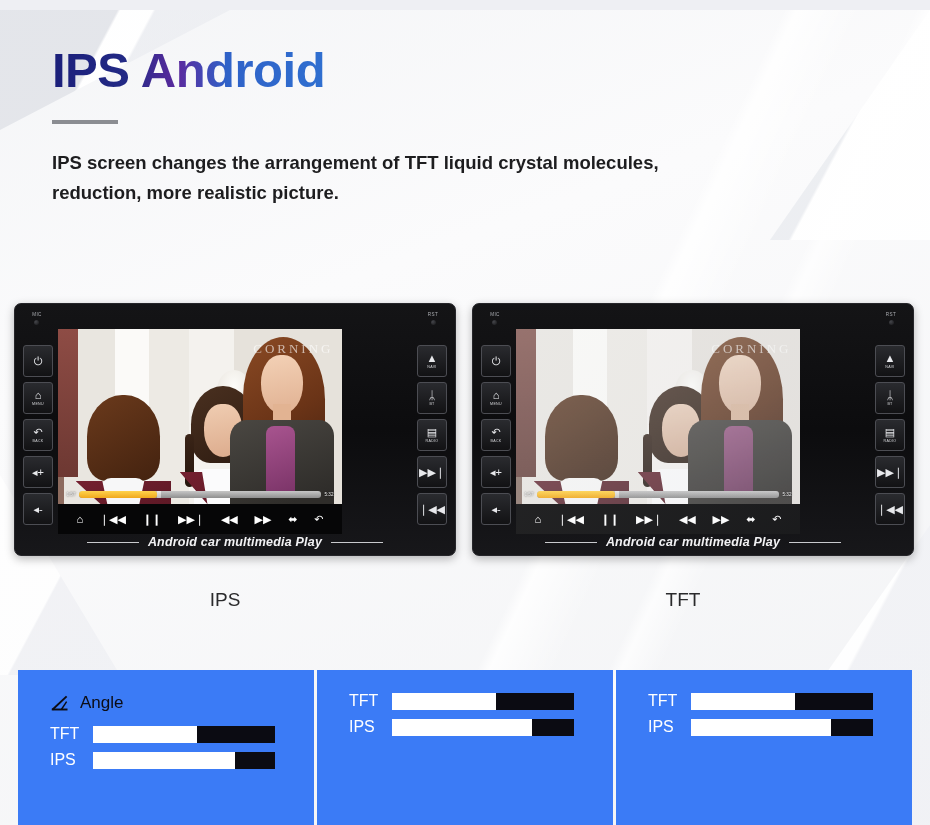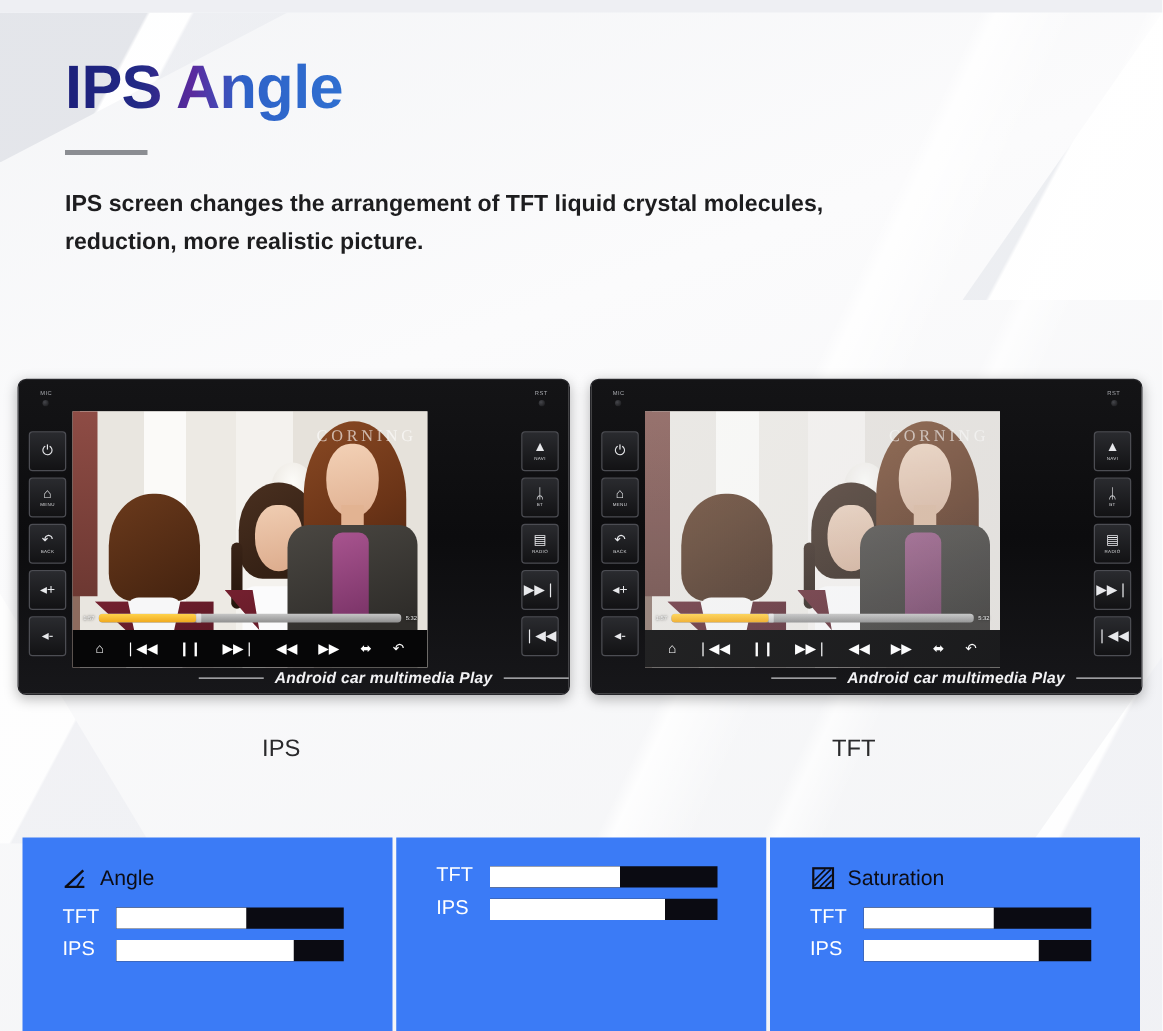--- a/index.html
+++ b/index.html
@@ -174,21 +174,21 @@
   
   .ctrlbar {
     position:absolute; left:0; right:0; bottom:0; height:30px;
     background:#060607; display:flex; align-items:center;
     justify-content:space-around; padding:0 10px;
   }
   .ctrlbar .ci { color:#fff; font-size:11px; line-height:11px; }
 
   .brand {
     position:absolute; left:0; right:0; bottom:6px;
-    display:flex; align-items:center; justify-content:flex-end; gap:9px;
+    display:flex; align-items:center; justify-content:center; gap:9px;
   }
   .brand .ln { width:52px; height:1px; background:#c9cacd; }
   .brand .txt {
     font-style:italic; font-weight:bold; font-size:12.5px; color:#f2f2f4;
     letter-spacing:.2px;
   }
 
   
   #dev-tft .video { filter:contrast(.84) saturate(.72) brightness(1.07); }
   #dev-tft .screen::after {
@@ -230,21 +230,21 @@
 </head>
 <body>
 
 <div class="page">
   <div class="top-strip"></div>
   <div class="diag-a"></div>
   <div class="diag-b"></div>
   <div class="diag-c"></div>
   <div class="diag-d"></div>
 
-  <h1 class="title">IPS Angle</h1>
+  <h1 class="title">IPS Android</h1>
   <div class="rule"></div>
 
   <div class="body-copy">
     <div>IPS screen changes the arrangement of TFT liquid crystal molecules,</div>
     <div>reduction, more realistic picture.</div>
   </div>
 
   <div class="device" id="dev-ips">
     <div class="corner-lbl mic">MIC</div>
     <div class="corner-dot mic"></div>
@@ -486,27 +486,20 @@
       </div>
       <div class="metric">
         <span class="mlabel">IPS</span>
         <div class="track">
           <div class="fill" style="width: 77%;"></div>
         </div>
       </div>
     </div>
 
     <div class="panel">
-      <div class="panel-head">
-        <svg class="micon" viewBox="0 0 24 24">
-          <rect x="3" y="3" width="18" height="18" stroke="#0c0c14" stroke-width="2" fill="none"></rect>
-          <path d="M4 14 L14 4 M4 19 L19 4 M9 20 L20 9 M14 20 L20 14" stroke="#0c0c14" stroke-width="1.5"></path>
-        </svg>
-        <span class="ptitle">Saturation</span>
-      </div>
       <div class="metric">
         <span class="mlabel">TFT</span>
         <div class="track">
           <div class="fill" style="width: 57%;"></div>
         </div>
       </div>
       <div class="metric">
         <span class="mlabel">IPS</span>
         <div class="track">
           <div class="fill" style="width: 77%;"></div>

